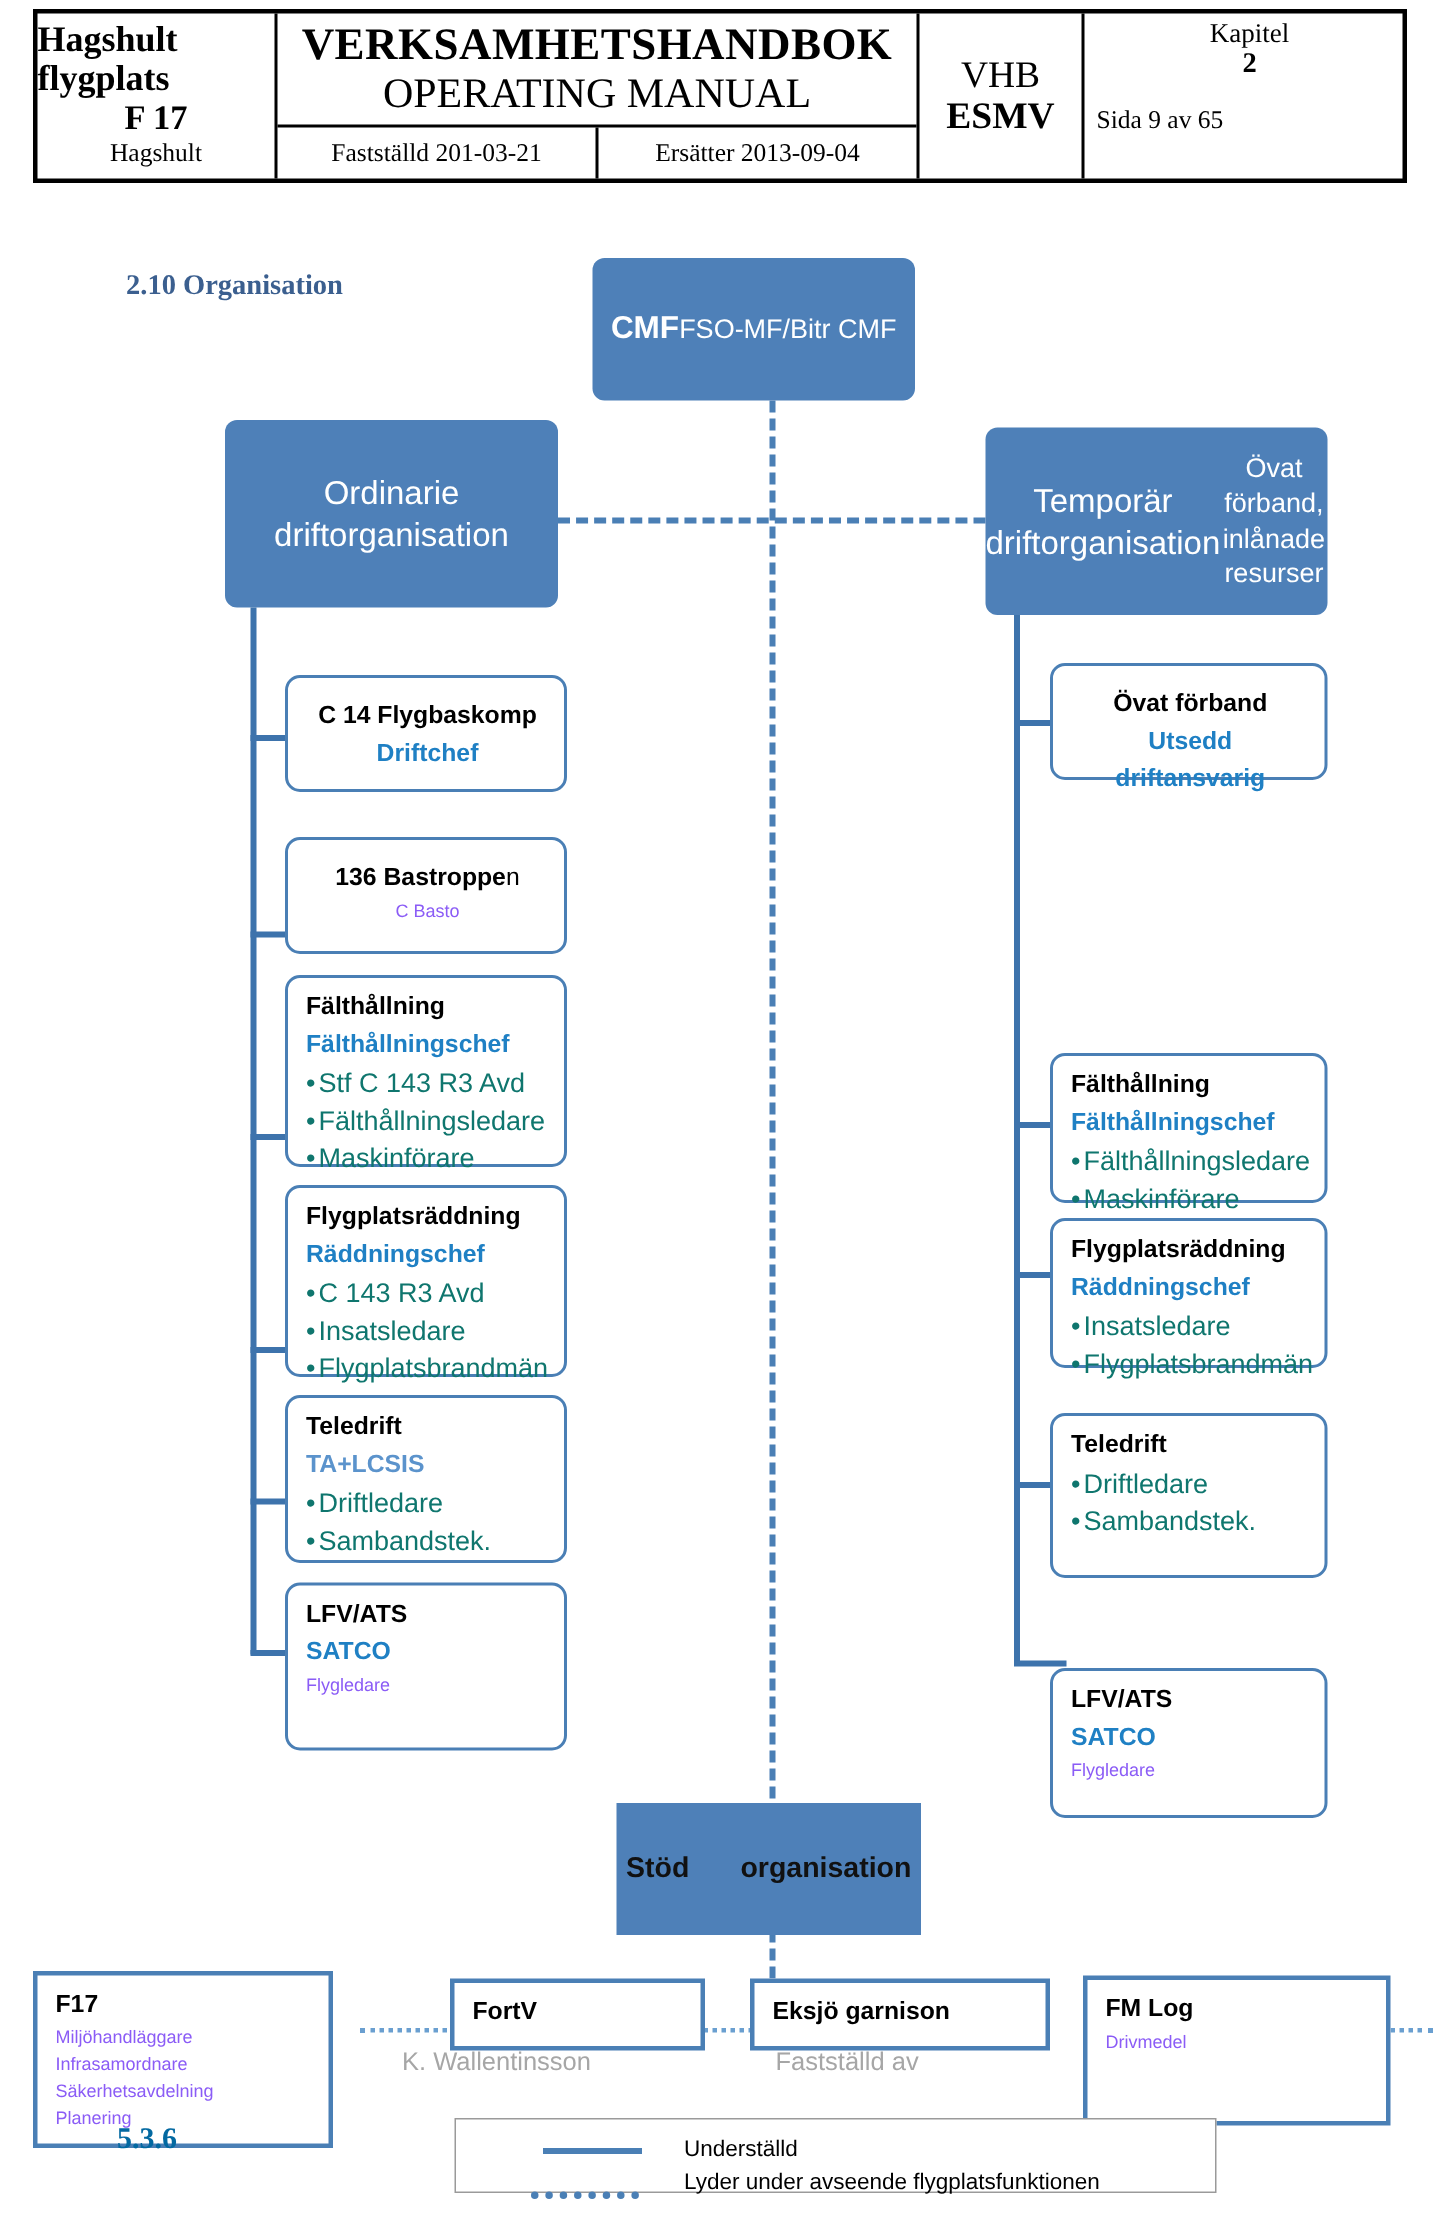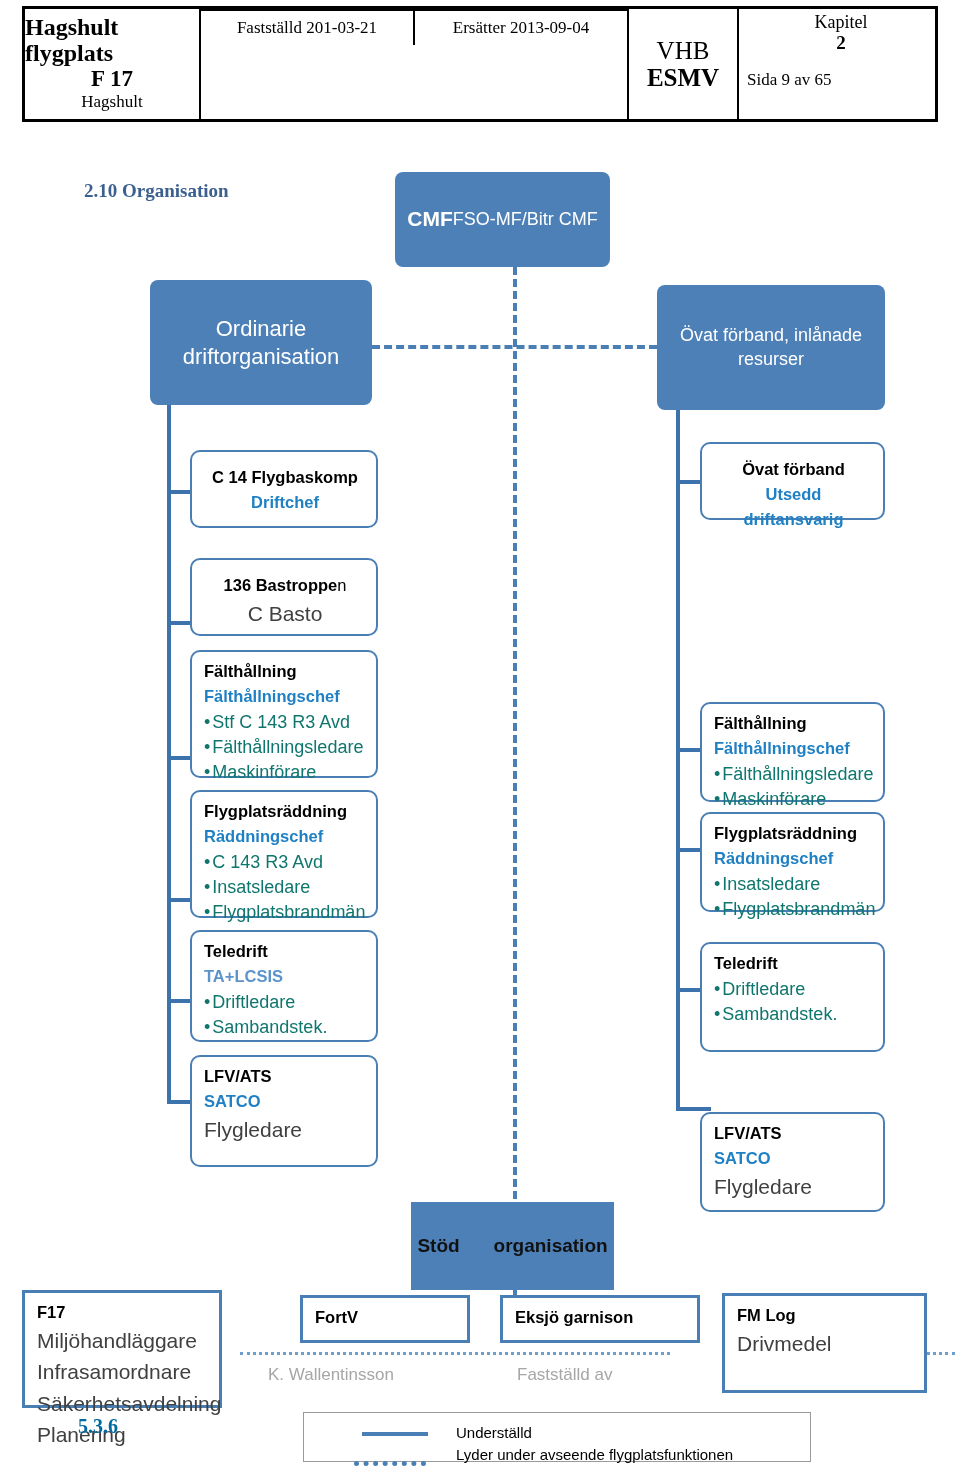--- a/index.html
+++ b/index.html
@@ -6,21 +6,21 @@
   body{width:960px;height:1480px;position:relative;
        font-family:"Liberation Sans",sans-serif;color:#000;overflow:hidden;}
 
   
   .hdr{position:absolute;left:22px;top:6px;width:916px;height:116px;
        border:3px solid #000;box-sizing:border-box;display:flex;}
   .hdr-cell{border-right:2px solid #000;box-sizing:border-box;
             display:flex;flex-direction:column;justify-content:center;align-items:center;
             font-family:"Liberation Serif",serif;}
   .hdr-cell:last-child{border-right:none;}
-  .c-org{width:176px;align-items:center;}
+  .c-org{width:160px;align-items:center;}
   .c-org .l1{font-size:24px;font-weight:bold;line-height:1.05;}
   .c-org .l2{font-size:23px;font-weight:bold;line-height:1.15;}
   .c-org .l3{font-size:17px;line-height:1.2;}
   .c-mid{width:428px;padding:0;justify-content:flex-start;}
   .c-mid .titles{flex:1;display:flex;flex-direction:column;justify-content:center;align-items:center;width:100%;}
   .c-mid .t1{font-size:30px;font-weight:bold;letter-spacing:.3px;line-height:1.08;}
   .c-mid .t2{font-size:28px;line-height:1.12;}
   .c-mid .dates{display:flex;width:100%;border-top:2px solid #000;height:34px;}
   .c-mid .dates div{flex:1;display:flex;align-items:center;justify-content:center;
                     font-size:17px;}
@@ -48,25 +48,25 @@
   .bx .sb{font-size:18px;line-height:1.3;}
   .bx.big .hd{font-size:22px;font-weight:normal;}
   .bx.sq{border-radius:0;color:#111;}
   .bx.sq .hd{font-size:19px;font-weight:bold;}
 
   
   .ob{position:absolute;box-sizing:border-box;background:#fff;
       border:2.5px solid #4a7fb5;border-radius:10px;padding:8px 10px 6px 12px;}
   .ob.center{text-align:center;display:flex;flex-direction:column;
              align-items:center;justify-content:flex-start;padding-top:14px;}
-  .ob.sharp{border-radius:0;}
+  .ob.sharp{border-radius:0;margin-top:24px;}
   .ob .t{font-size:16.5px;font-weight:bold;color:#000;line-height:1.45;}
   .ob .s{font-size:16.5px;font-weight:bold;color:#1f80c4;line-height:1.55;}
   .ob .s.pale{color:#5b93cc;}
-  .ob .n{font-size:21px;color:#404040;line-height:1.5;}
+  .ob .n{font-size:12px;color:#8b5cf6;line-height:1.5;}
   .ob ul{margin:1px 0 0 0;padding:0;list-style:none;}
   .ob li{font-size:18px;color:#0f766e;line-height:1.37;}
   .ob li:before{content:"\2022";margin-right:2px;}
 
   
   .ln{position:absolute;background:#3d73ac;}
   .vl{width:3.5px;}
   .hl{height:3.5px;}
   .dashV{position:absolute;width:0;border-left:4px dashed #4a7fb5;}
   .dashH{position:absolute;height:0;border-top:4px dashed #4a7fb5;}
@@ -85,20 +85,24 @@
 </head>
 <body>
 
 <div class="hdr">
   <div class="hdr-cell c-org">
     <div class="l1">Hagshult flygplats</div>
     <div class="l2">F 17</div>
     <div class="l3">Hagshult</div>
   </div>
   <div class="hdr-cell c-mid">
+    <div class="titles">
+      <div class="t1">VERKSAMHETSHANDBOK</div>
+      <div class="t2">OPERATING MANUAL</div>
+    </div>
     <div class="dates">
       <div class="d1">Fastställd 201-03-21</div>
       <div class="d2">Ersätter 2013-09-04</div>
     </div>
   </div>
   <div class="hdr-cell c-vhb">
     <div class="v1">VHB</div>
     <div class="v2">ESMV</div>
   </div>
   <div class="hdr-cell c-kap">
@@ -118,20 +122,21 @@
   <div class="bx" style="left:395px;top:42px;width:215px;height:95px;">
     <div class="hd">CMF</div>
     <div class="sb">FSO-MF/Bitr CMF</div>
   </div>
 
   <div class="bx big" style="left:150px;top:150px;width:222px;height:125px;">
     <div class="hd">Ordinarie driftorganisation</div>
   </div>
 
   <div class="bx big" style="left:657px;top:155px;width:228px;height:125px;">
+    <div class="hd">Temporär driftorganisation</div>
     <div class="sb">Övat förband, inlånade resurser</div>
   </div>
 
   <div class="ln vl" style="left:167px;top:275px;height:698px;"></div>
   <div class="ln hl" style="left:167px;top:360px;width:35px;"></div>
   <div class="ln hl" style="left:167px;top:491px;width:35px;"></div>
   <div class="ln hl" style="left:167px;top:626px;width:35px;"></div>
   <div class="ln hl" style="left:167px;top:768px;width:35px;"></div>
   <div class="ln hl" style="left:167px;top:869px;width:35px;"></div>
   <div class="ln hl" style="left:167px;top:970px;width:35px;"></div>

